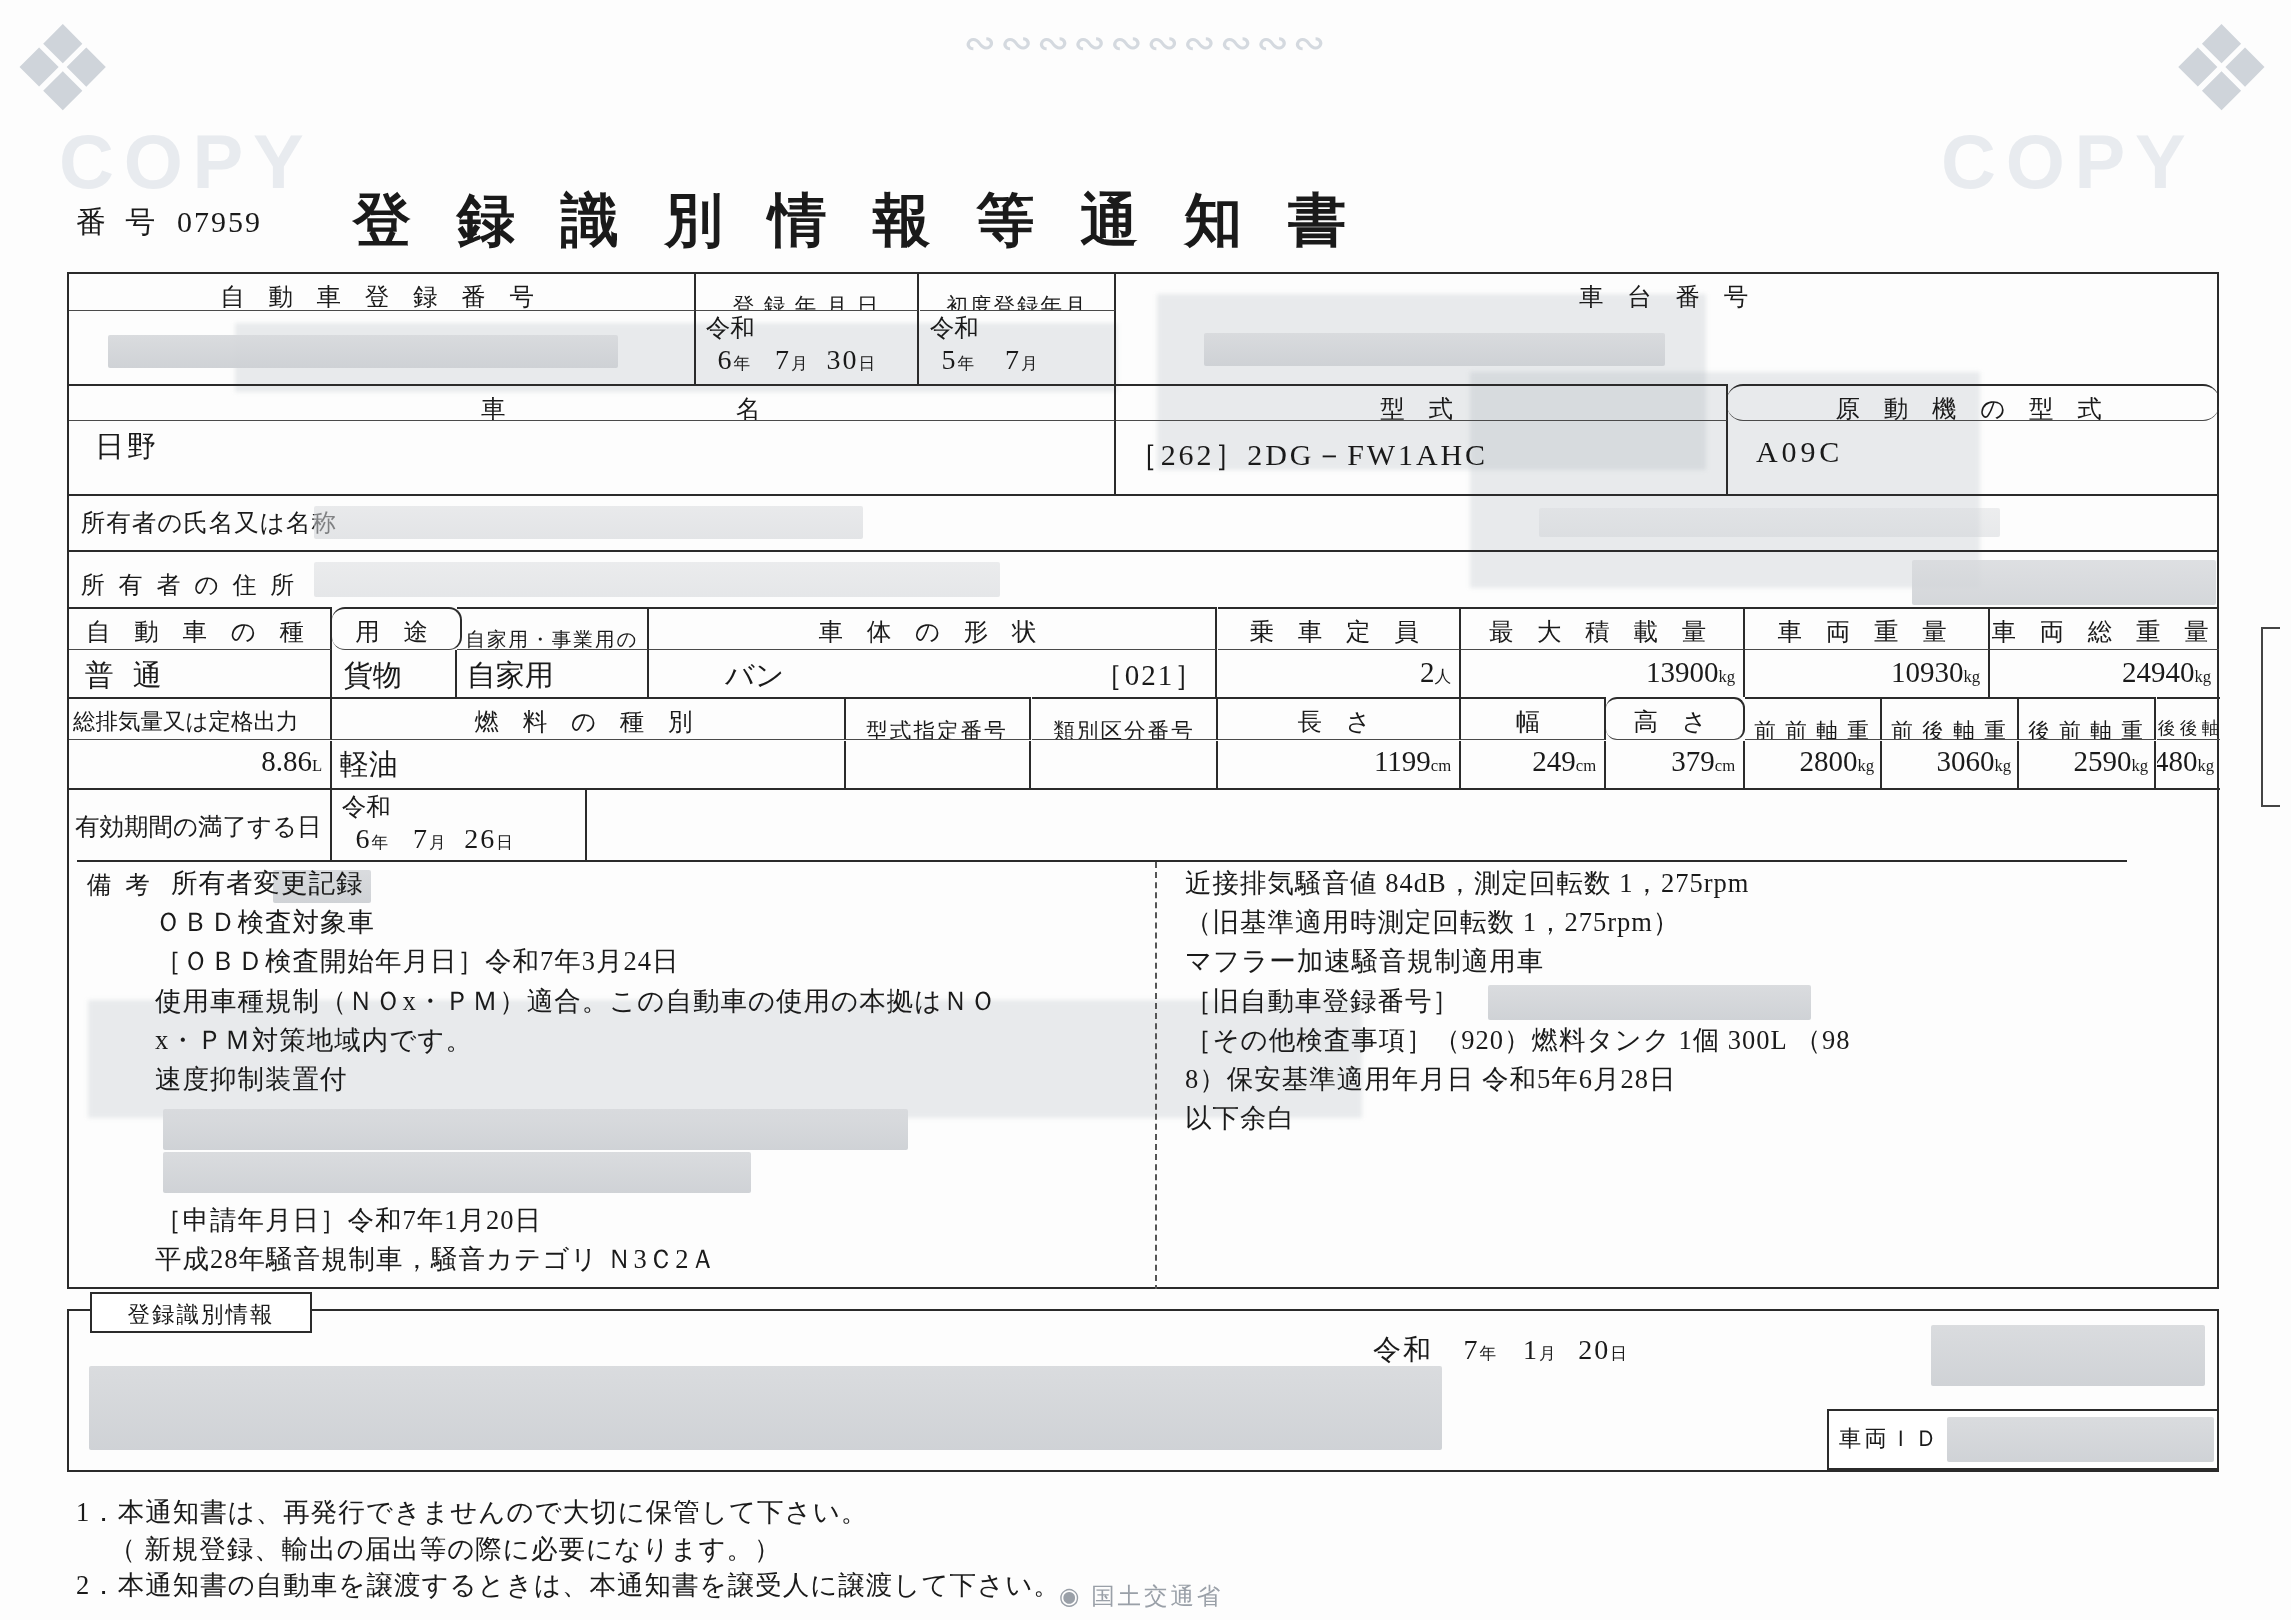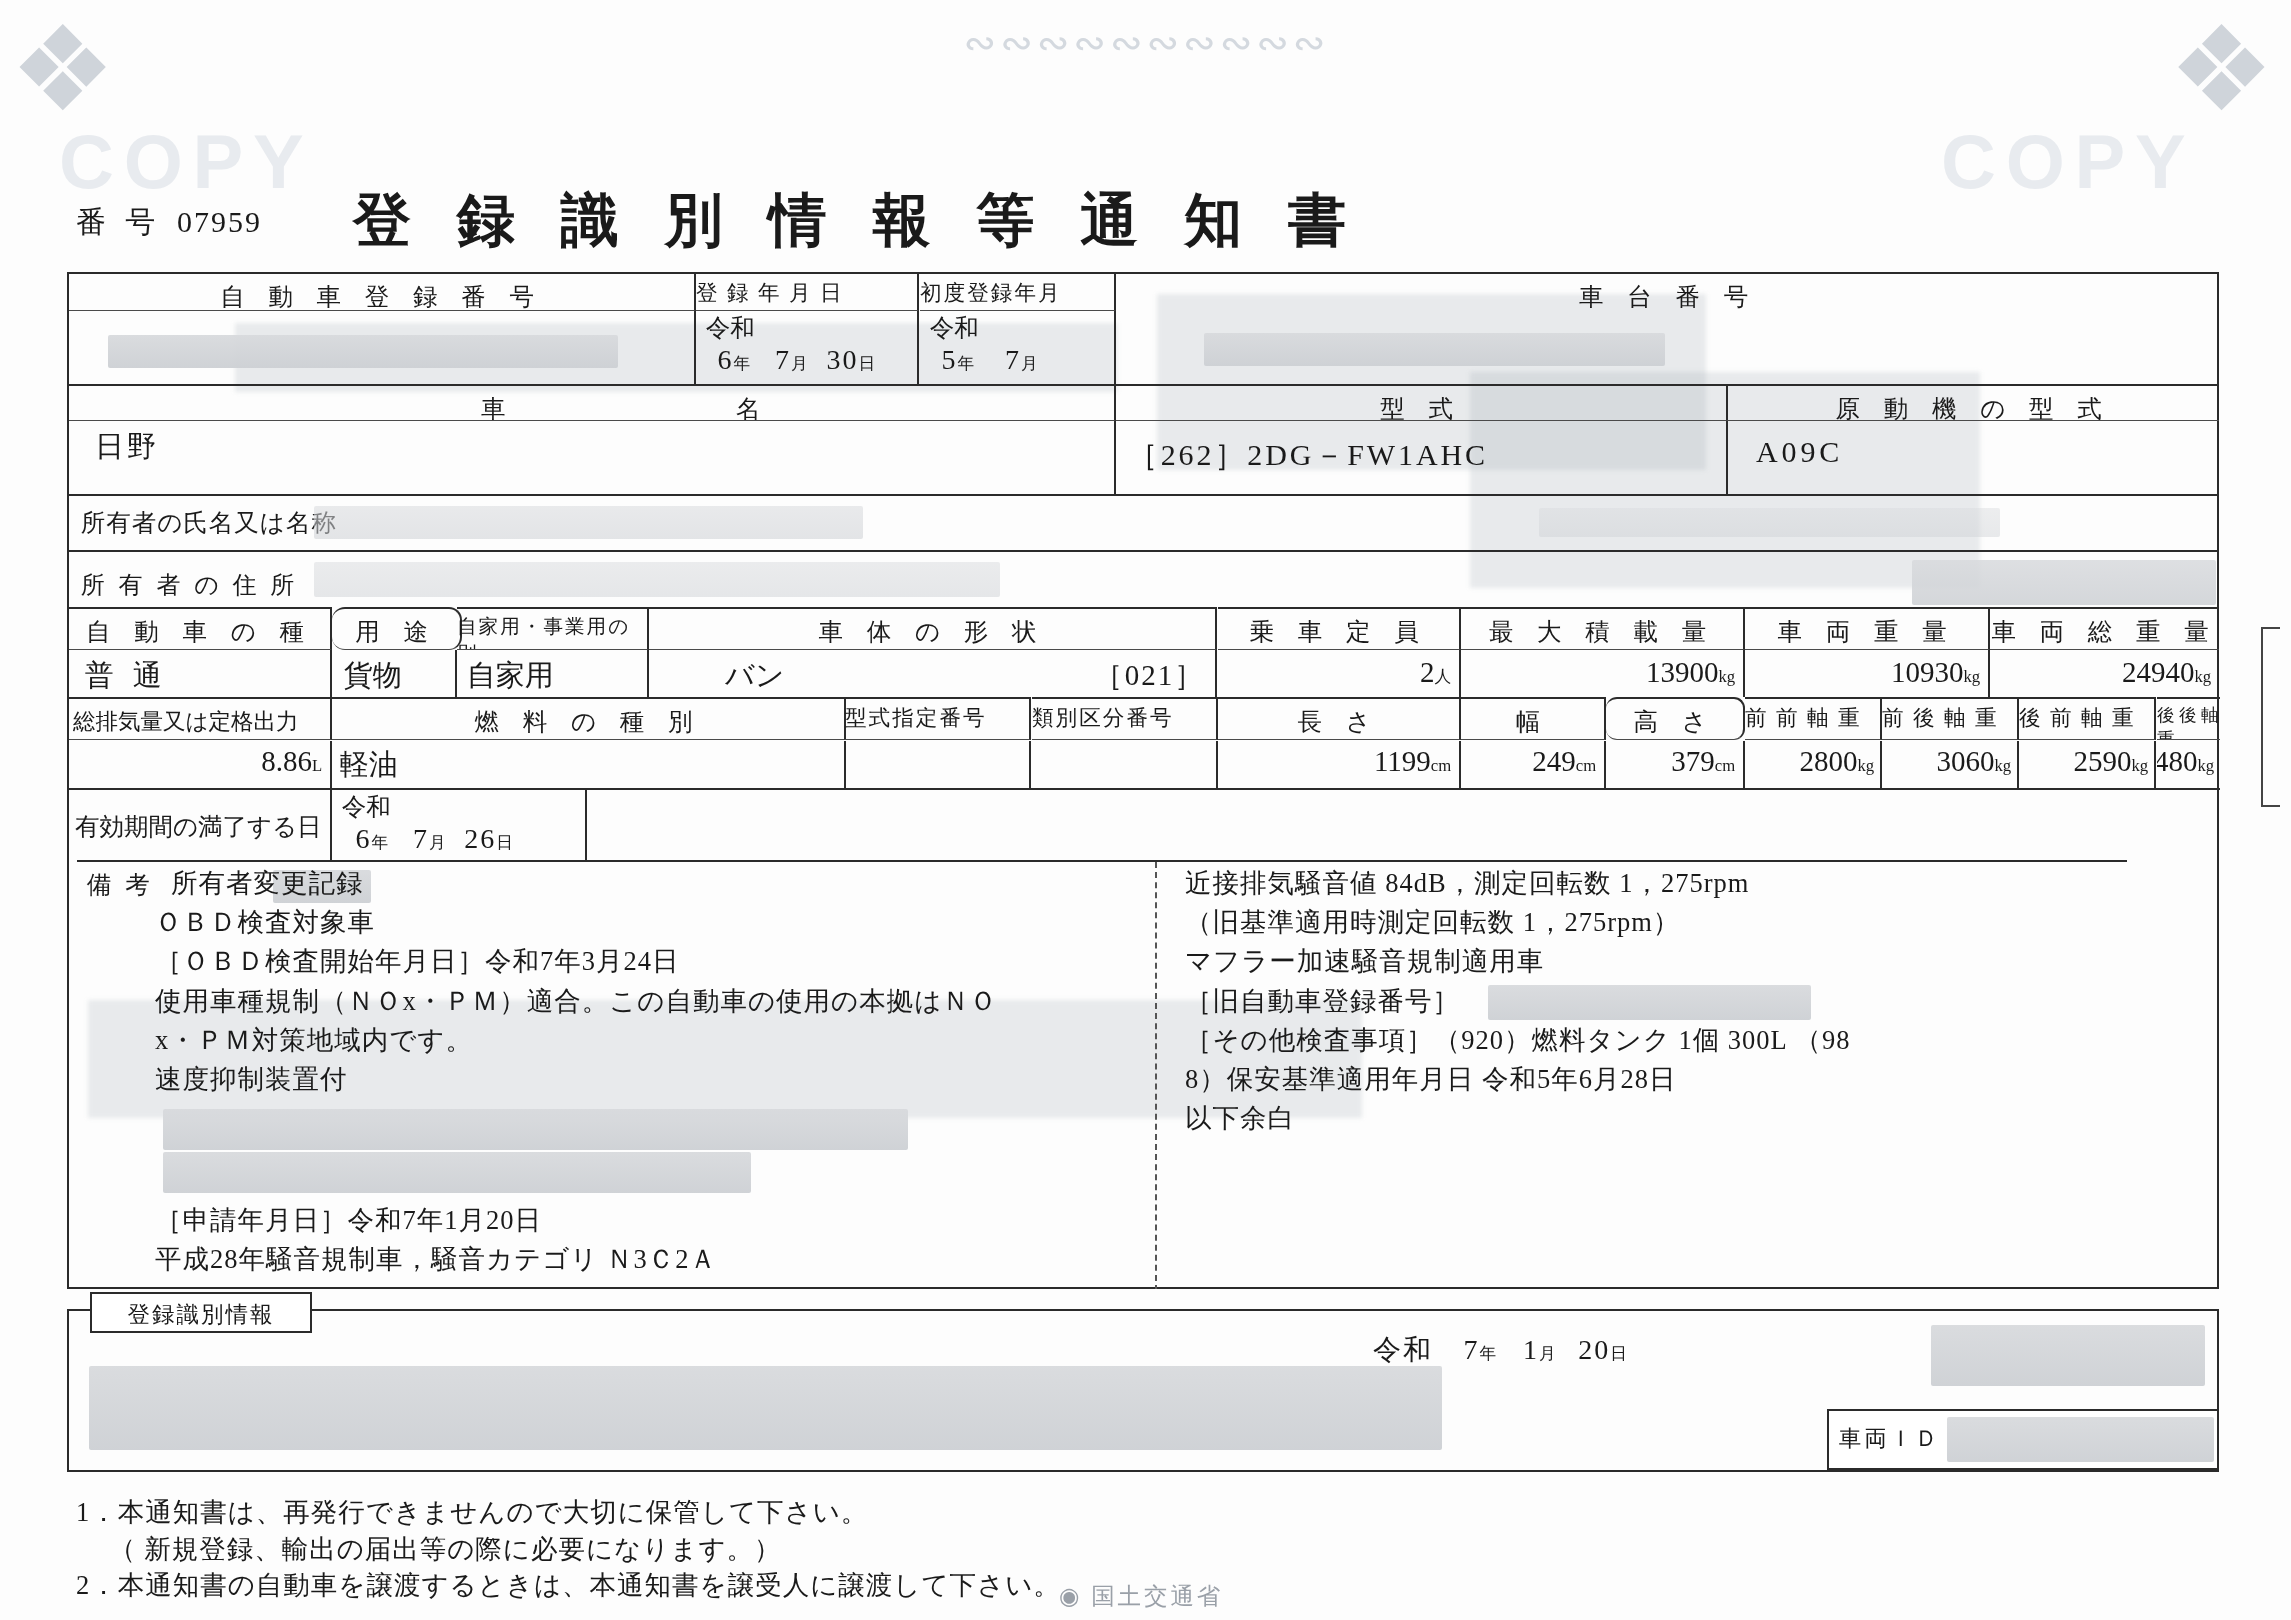--- a/index.html
+++ b/index.html
@@ -85,23 +85,24 @@
   .bt { border-top: 2px solid #2b2b2b; }
   .br { border-right: 2px solid #2b2b2b; }
   .bb-thin { border-bottom: 1px solid #4a4a4a; }
   .hdr {
     text-align: center;
     letter-spacing: 8.8px;
     font-size: 24.5px;
     padding-top: 5.9px;
   }
   .hdr-sm {
+    text-align: center;
     letter-spacing: 2px;
     font-size: 21.6px;
-    padding-top: 4px;
+    padding-top: 17px;
   }
   .val {
     padding: 5.9px 9.8px;
     font-size: 29px;
     letter-spacing: 2.9px;
   }
   .unit { font-size: 16.7px; letter-spacing: 0; }
   .redact {
     position: absolute;
     background: linear-gradient(180deg,#d8dadd,#cdd0d4);
@@ -212,21 +213,21 @@
     </div>
     <div class="cell" style="left:1047px;top:37px;width:1104px;height:73px;">
       <div class="redact" style="left:88px;top:21.6px;width:461px;height:33px;"></div>
     </div>
 
     <div class="cell bt bb-thin br" style="left:0;top:110px;width:1047px;height:37px;">
       <div style="position:absolute;left:412px;top:5.9px;letter-spacing:5.9px;">車</div>
       <div style="position:absolute;left:667px;top:5.9px;letter-spacing:5.9px;">名</div>
     </div>
     <div class="cell hdr bt bb-thin br" style="left:1047px;top:110px;width:612px;height:37px;">型      式</div>
-    <div class="cell hdr bt bb-thin" style="left:1658px;top:110px;width:492px;height:37px;">原 動 機 の 型 式</div>
+    <div class="cell hdr bt bb-thin" style="left:1658px;top:110px;width:492px;height:37px;border-radius:16px;">原 動 機 の 型 式</div>
 
     <div class="cell val br" style="left:0;top:147px;width:1047px;height:73px;padding-left:26px;">日野</div>
     <div class="cell br" style="left:1047px;top:147px;width:612px;height:73px;">
       <div style="position:absolute;left:11.8px;top:13.7px;font-size:30px;letter-spacing:2.9px;white-space:nowrap;">［262］2DG－FW1AHC</div>
     </div>
     <div class="cell" style="left:1658px;top:147px;width:492px;height:73px;">
       <div style="position:absolute;left:29px;top:13.7px;font-size:30px;letter-spacing:3.9px;">A09C</div>
     </div>
 
     <div class="cell bt" style="left:0;top:220px;width:2150px;height:57px;">

